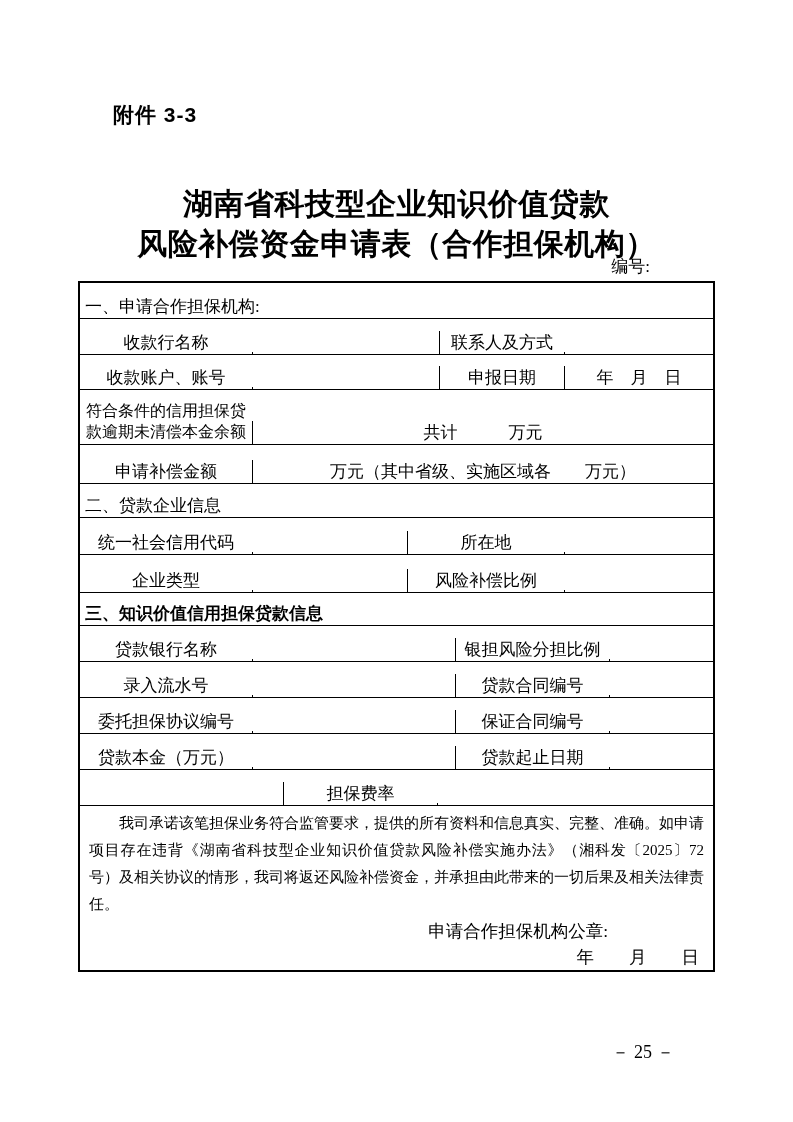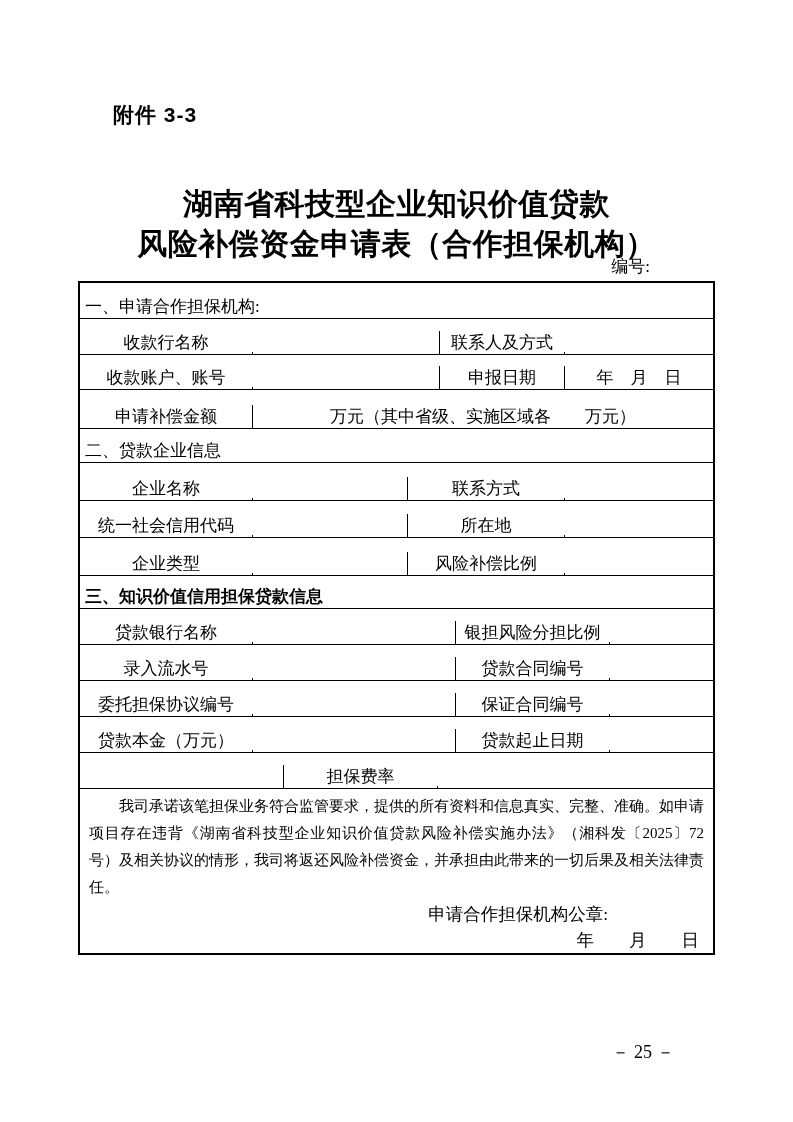--- a/index.html
+++ b/index.html
@@ -147,33 +147,31 @@
       <div class="c c2"></div>
       <div class="c c3">联系人及方式</div>
       <div class="c c4"></div>
     </div>
     <div class="r s1 h35">
       <div class="c c1">收款账户、账号</div>
       <div class="c c2"></div>
       <div class="c c3">申报日期</div>
       <div class="c c4">年　月　日</div>
     </div>
+    <div class="r s1 h55">
+      <div class="c c1 small">符合条件的信用担保贷款逾期未清偿本金余额</div>
+      <div class="c cm">共计　　　万元</div>
+    </div>
     <div class="r s1 h39">
       <div class="c c1">申请补偿金额</div>
       <div class="c cm">万元（其中省级、实施区域各　　万元）</div>
     </div>
 
     <div class="r s2 h34">
       <div class="c sec" style="flex:1">二、贷款企业信息</div>
-    </div>
-    <div class="r s2 h38">
-      <div class="c c1">企业名称</div>
-      <div class="c c2"></div>
-      <div class="c c3">联系方式</div>
-      <div class="c c4"></div>
     </div>
     <div class="r s2 h37">
       <div class="c c1">统一社会信用代码</div>
       <div class="c c2"></div>
       <div class="c c3">所在地</div>
       <div class="c c4"></div>
     </div>
     <div class="r s2 h38">
       <div class="c c1">企业类型</div>
       <div class="c c2"></div>

